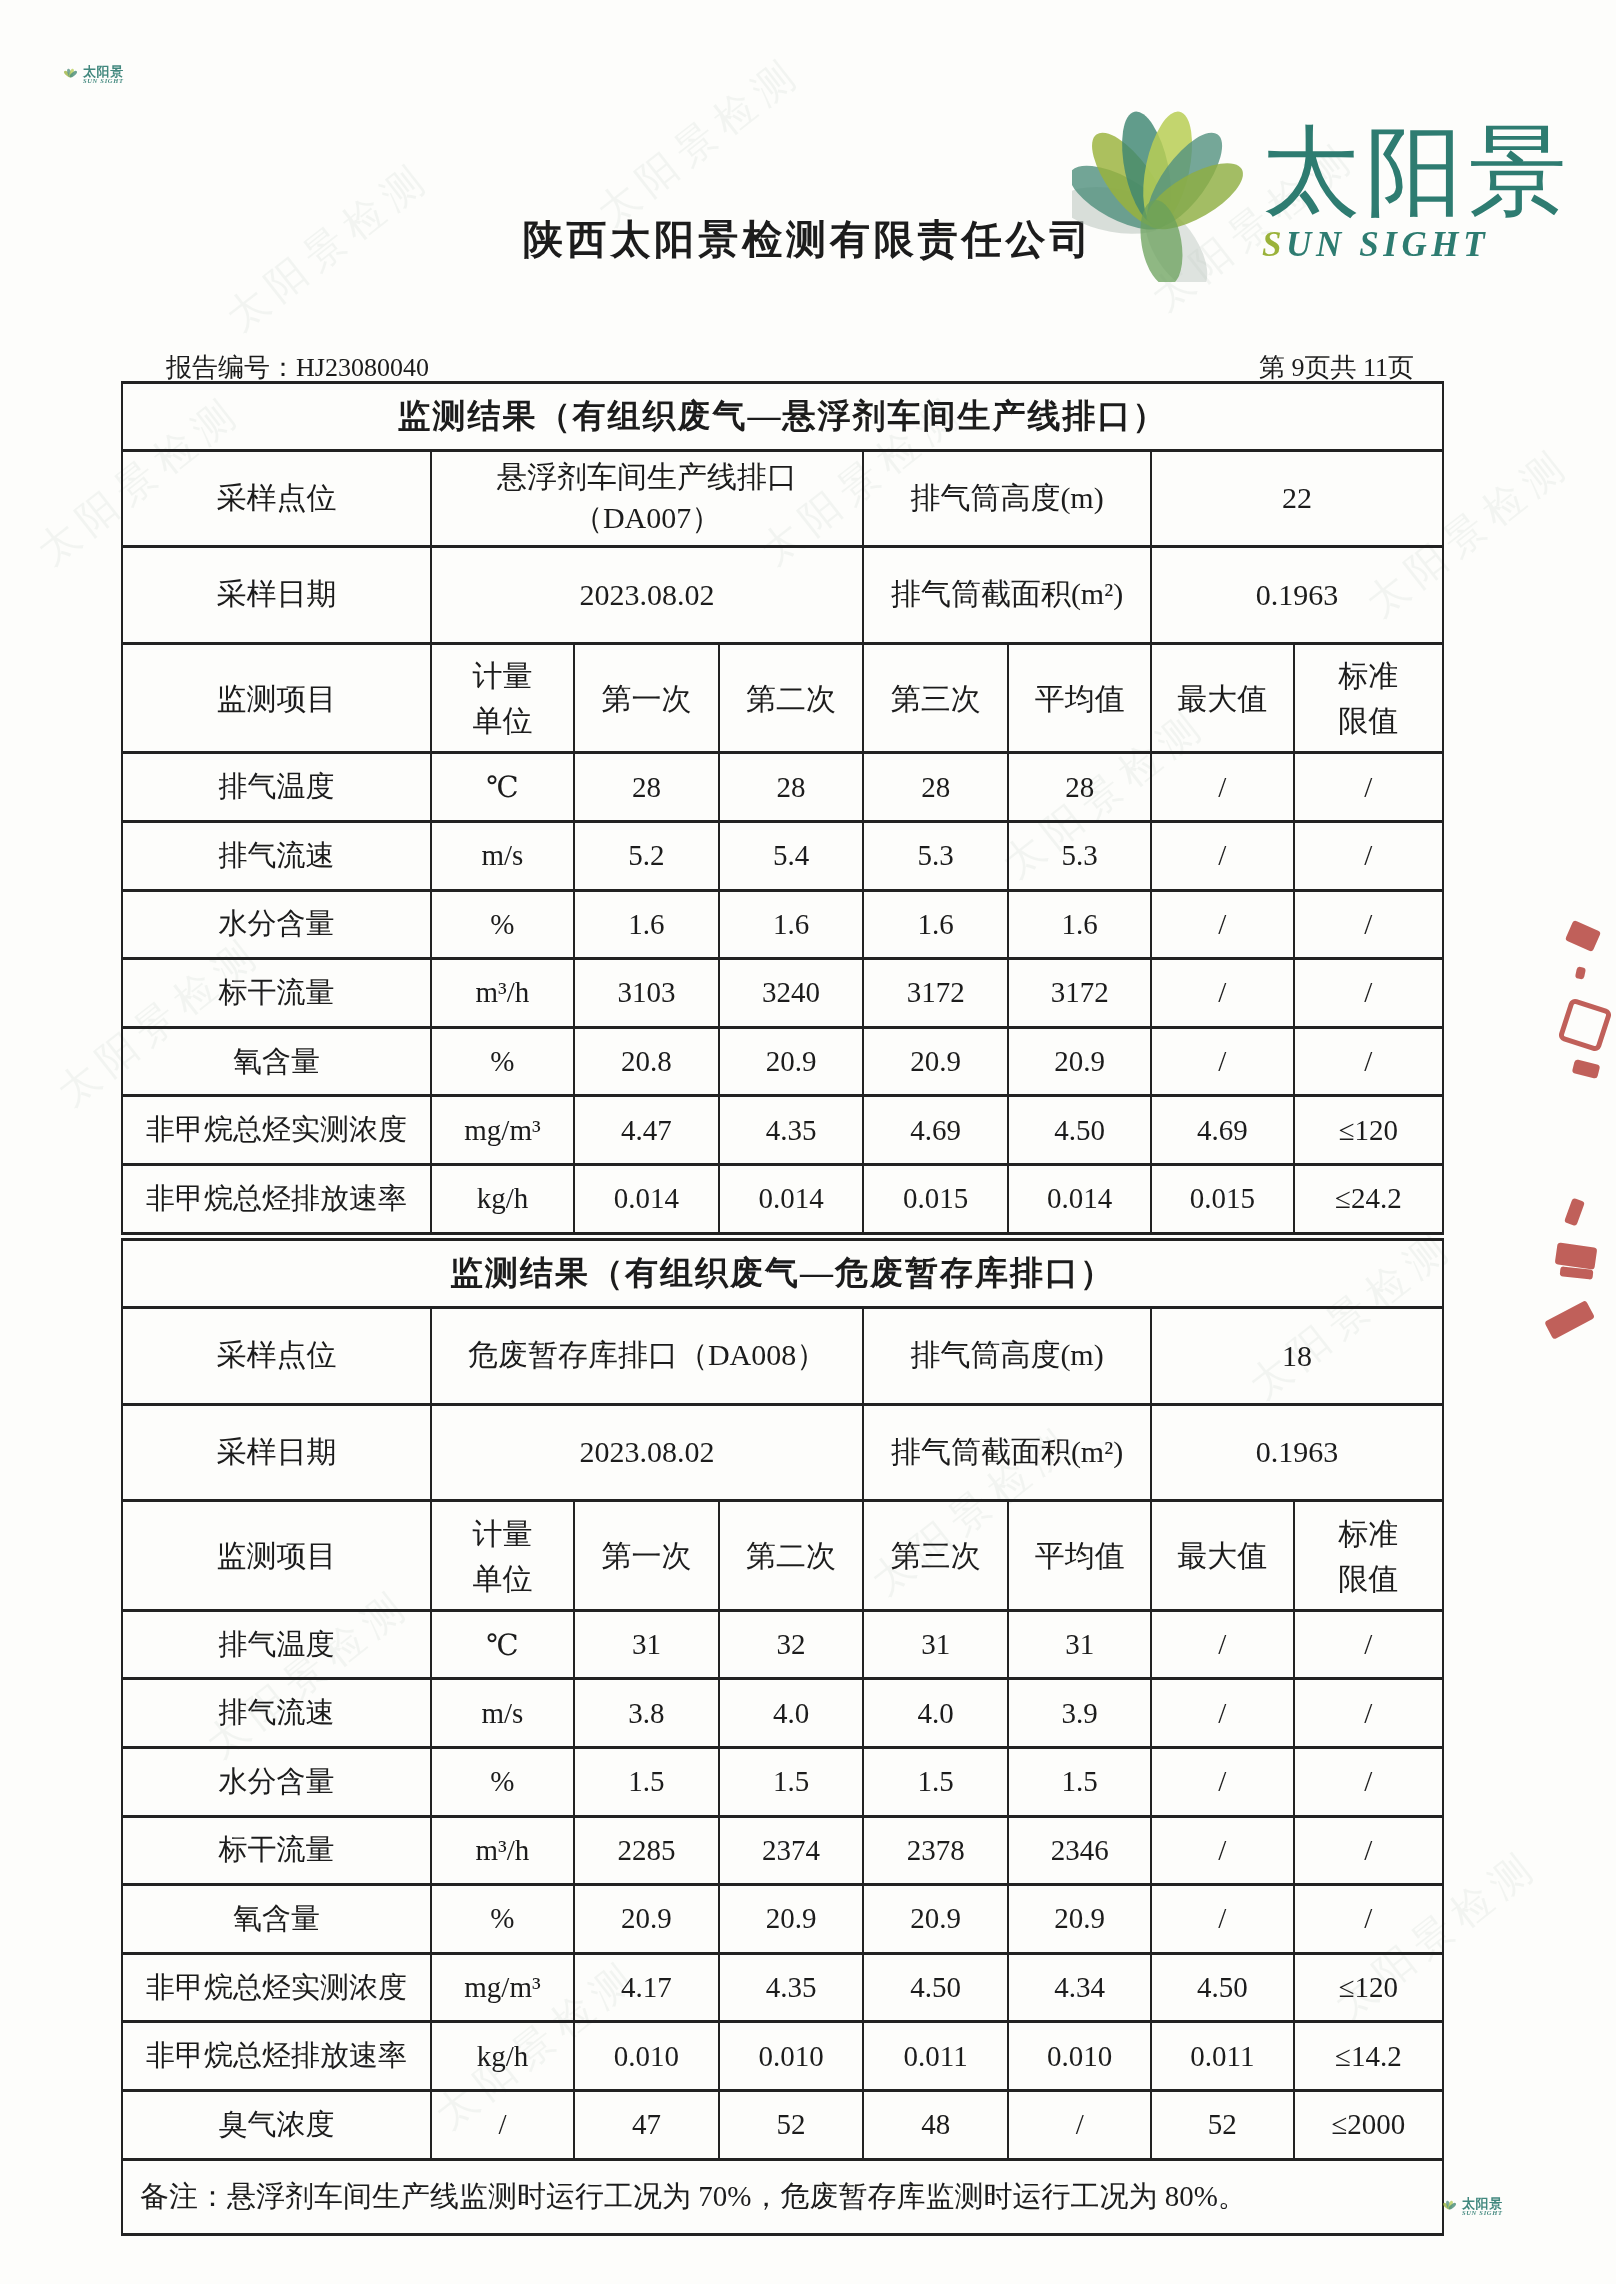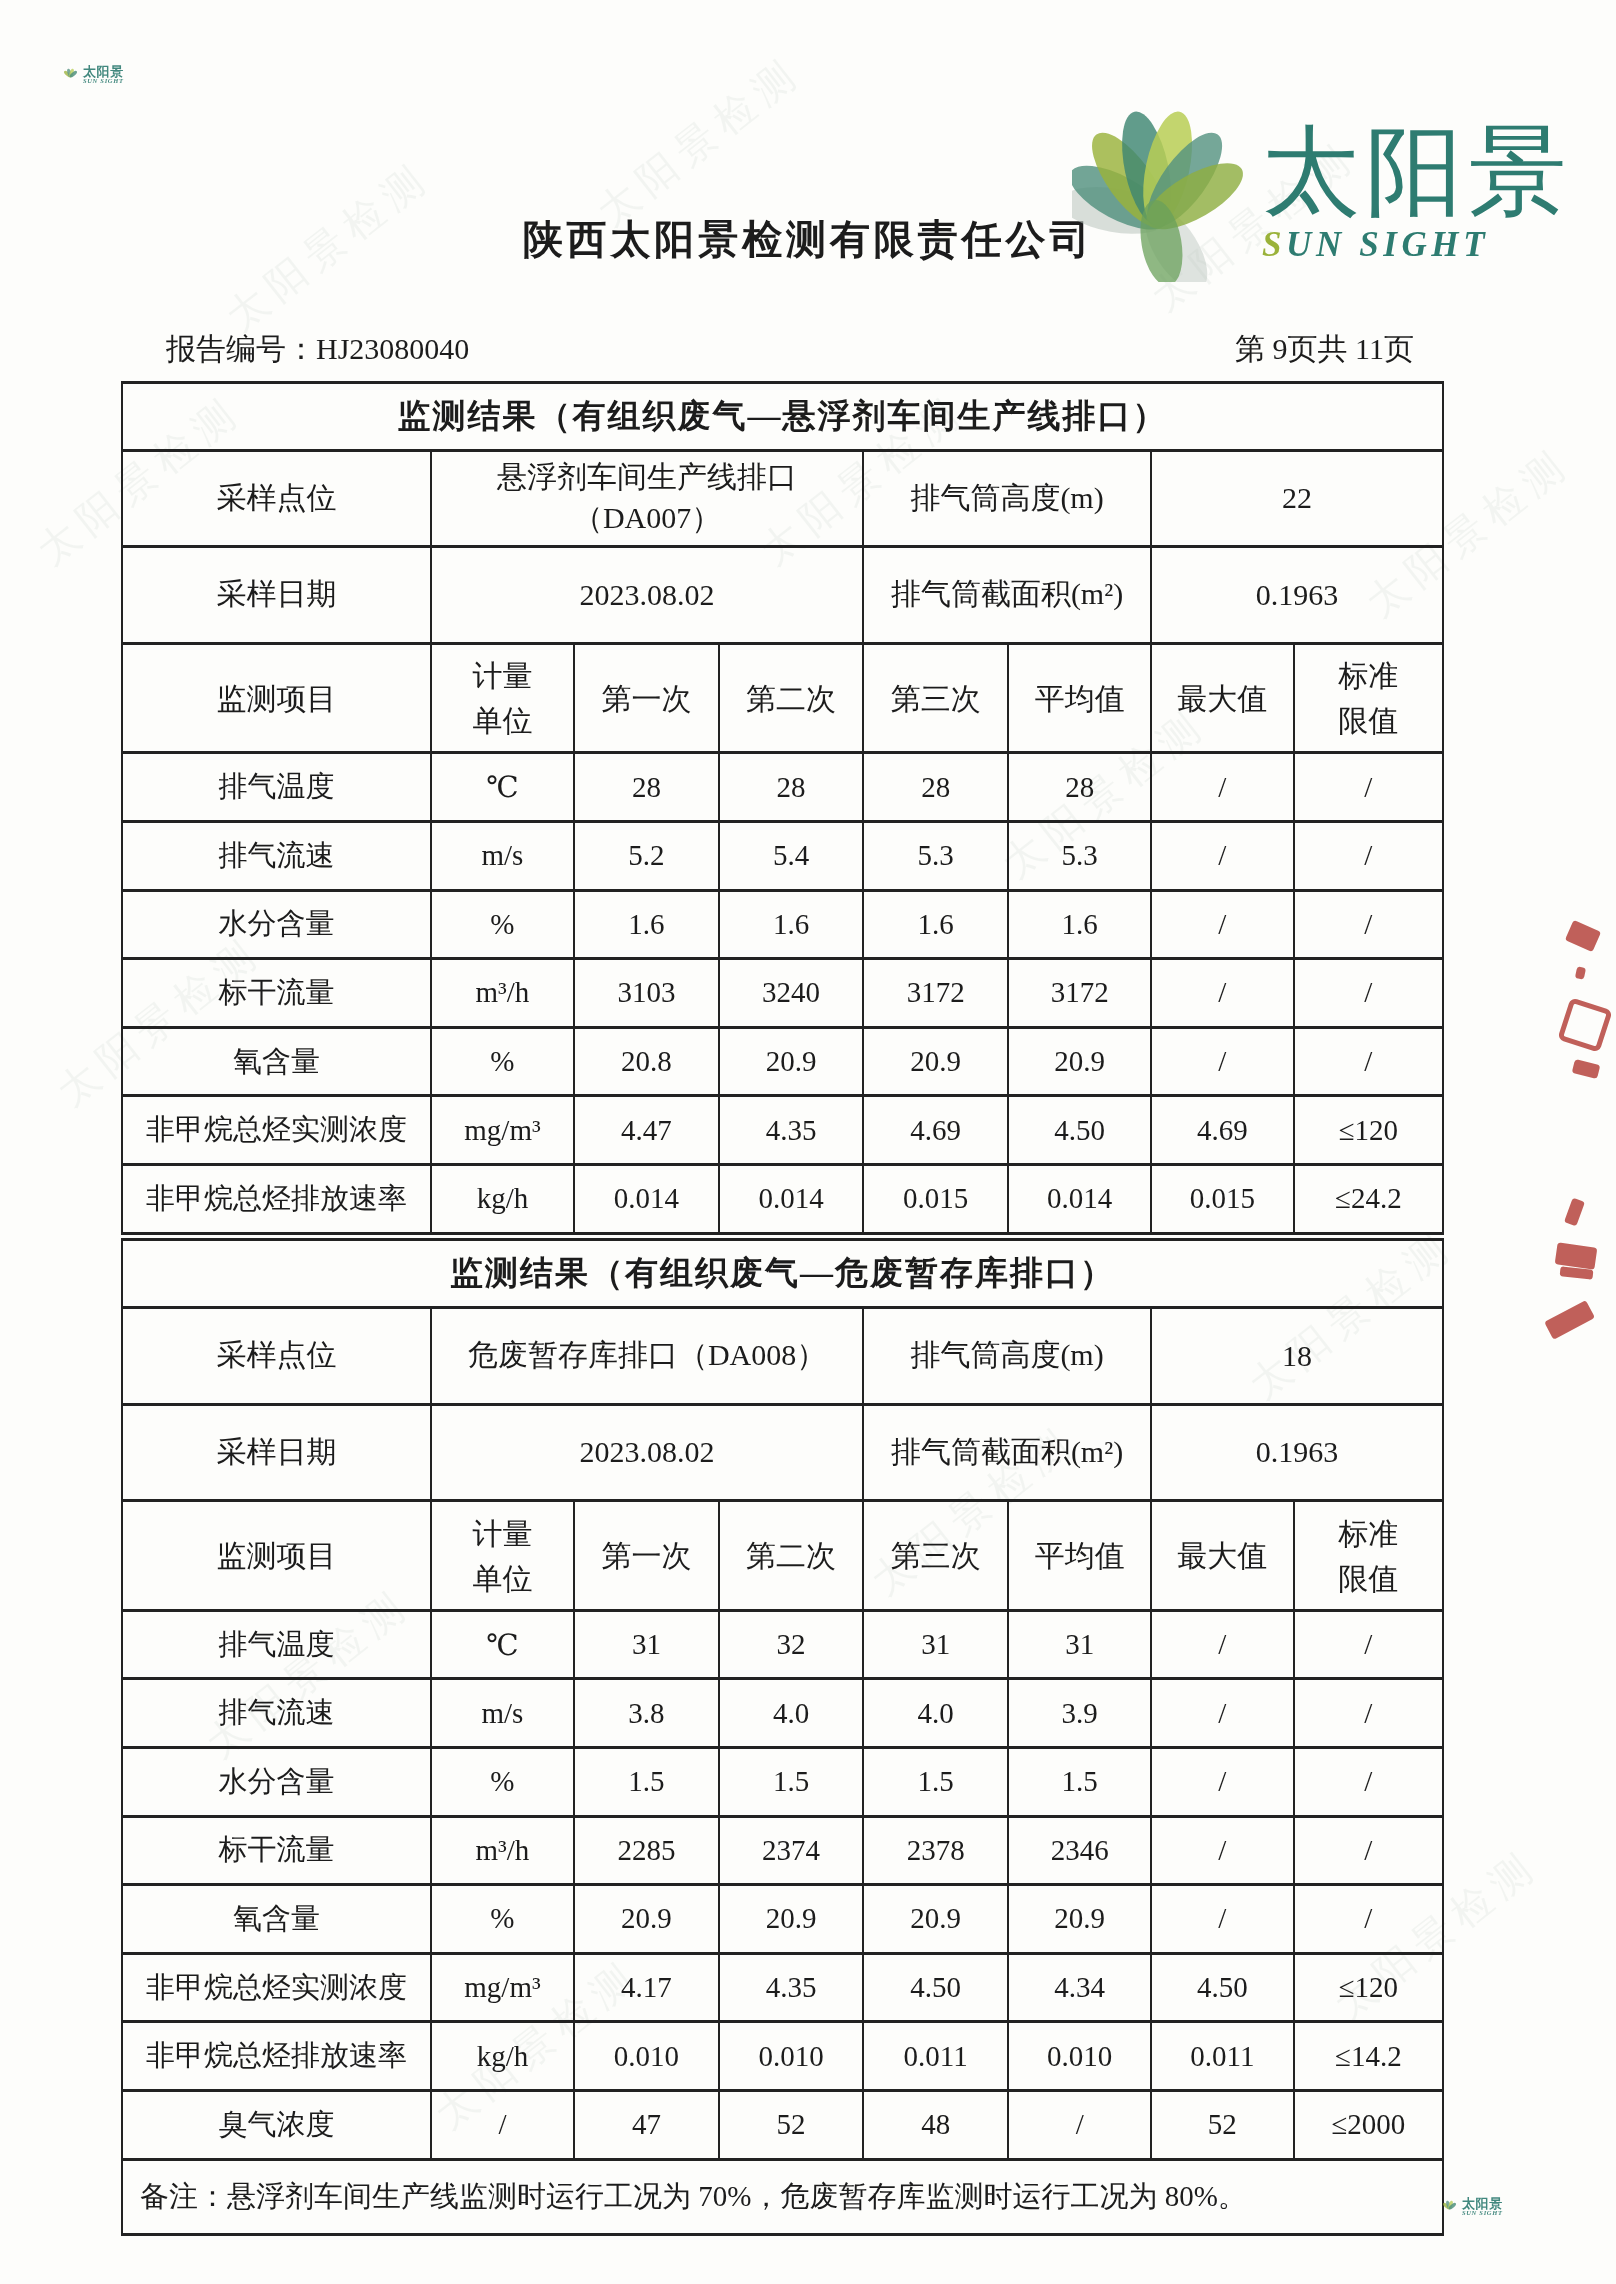--- a/index.html
+++ b/index.html
@@ -28,22 +28,22 @@
   .brand-text { margin-left:9px; margin-top:26px; }
   .brand-cn { font-size:98px; line-height:1; color:#2e7c71; font-weight:500; letter-spacing:5.2px;
               font-family:"Liberation Sans","DejaVu Sans",sans-serif; }
   .brand-en { margin-top:6.5px; font-size:35px; line-height:1; color:#2e7c71;
               font-style:italic; font-weight:700; letter-spacing:4.6px; }
   .brand-en::first-letter { color:#9ab23a; }
   .company { position:absolute; left:0; top:212px; width:1616px; text-align:center;
              font-size:40px; font-weight:700; letter-spacing:3.9px; z-index:2; }
   .doc-title { position:absolute; left:0; top:280px; width:1616px; text-align:center;
                font-size:51px; font-weight:700; letter-spacing:15.6px; z-index:2; }
-  .meta-row { position:absolute; left:166px; top:329px; width:1248px;
-              display:flex; justify-content:space-between; font-size:30px; z-index:2; }
+  .meta-row { position:absolute; left:166px; top:350px; width:1248px;
+              display:flex; justify-content:space-between; font-size:26px; z-index:2; }
   
   .tables { position:absolute; left:121px; top:381px; width:1323px; z-index:2; }
   table { width:100%; border-collapse:collapse; table-layout:fixed; background:transparent; }
   table.second { margin-top:3.9px; }
   td,th {
     border-left:2px solid #222; border-right:2px solid #222;
     border-top:3.3px solid #222; border-bottom:3.3px solid #222;
     text-align:center; vertical-align:middle; font-size:29px; font-weight:400;
     padding:1.3px 5.2px; overflow:hidden;
   }

